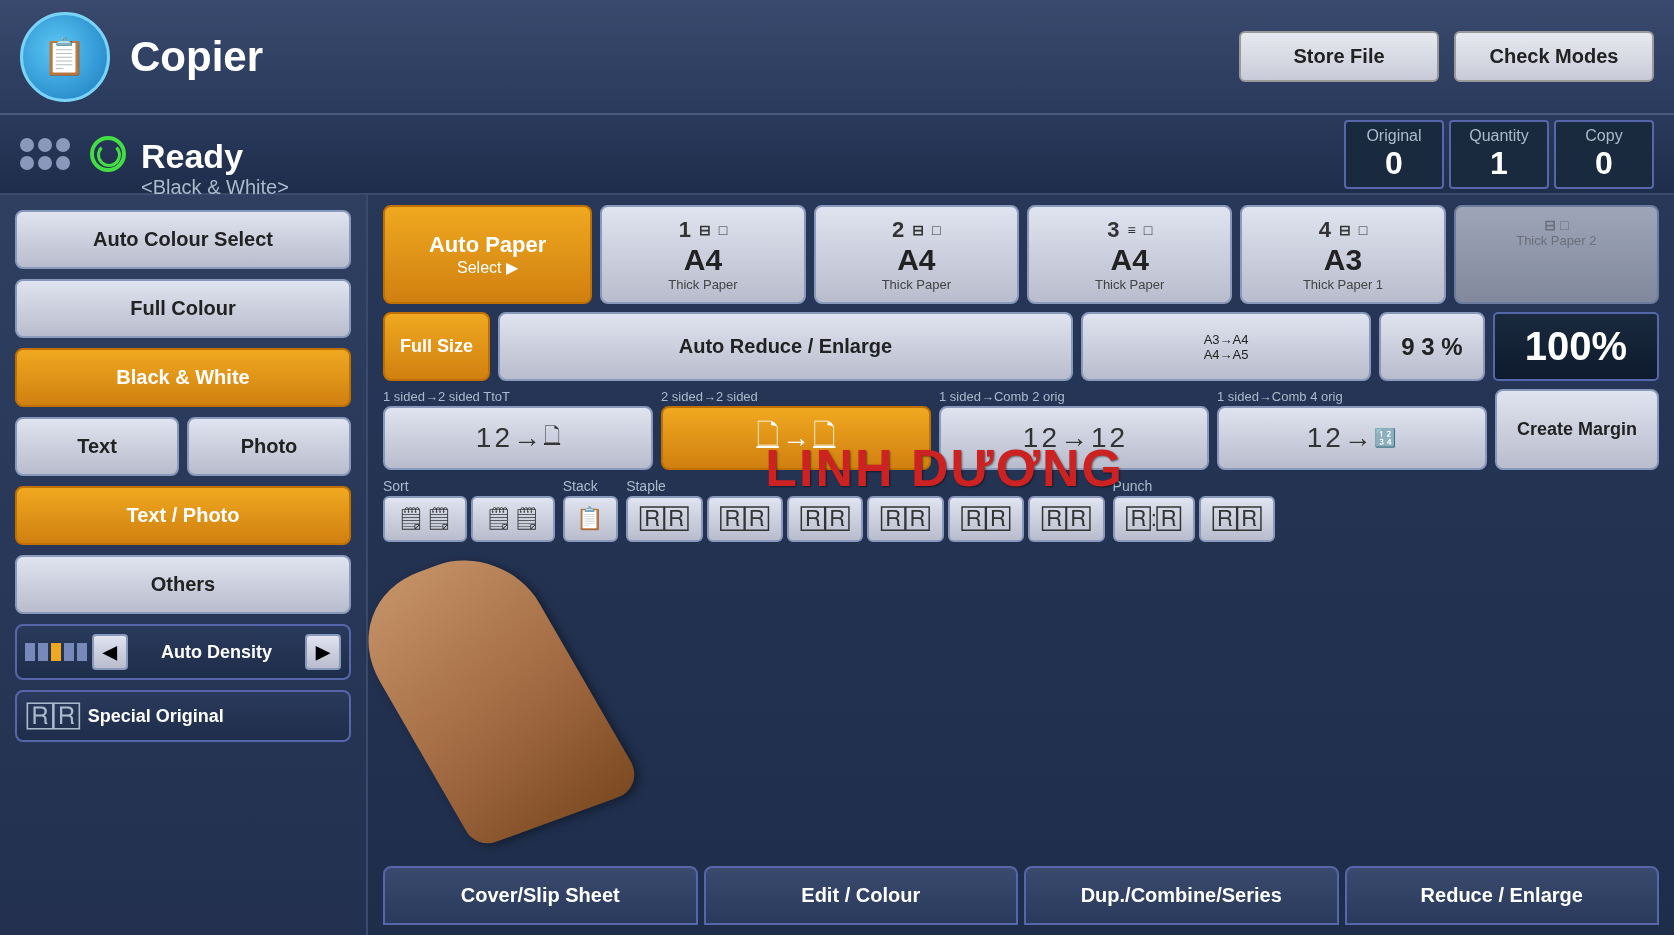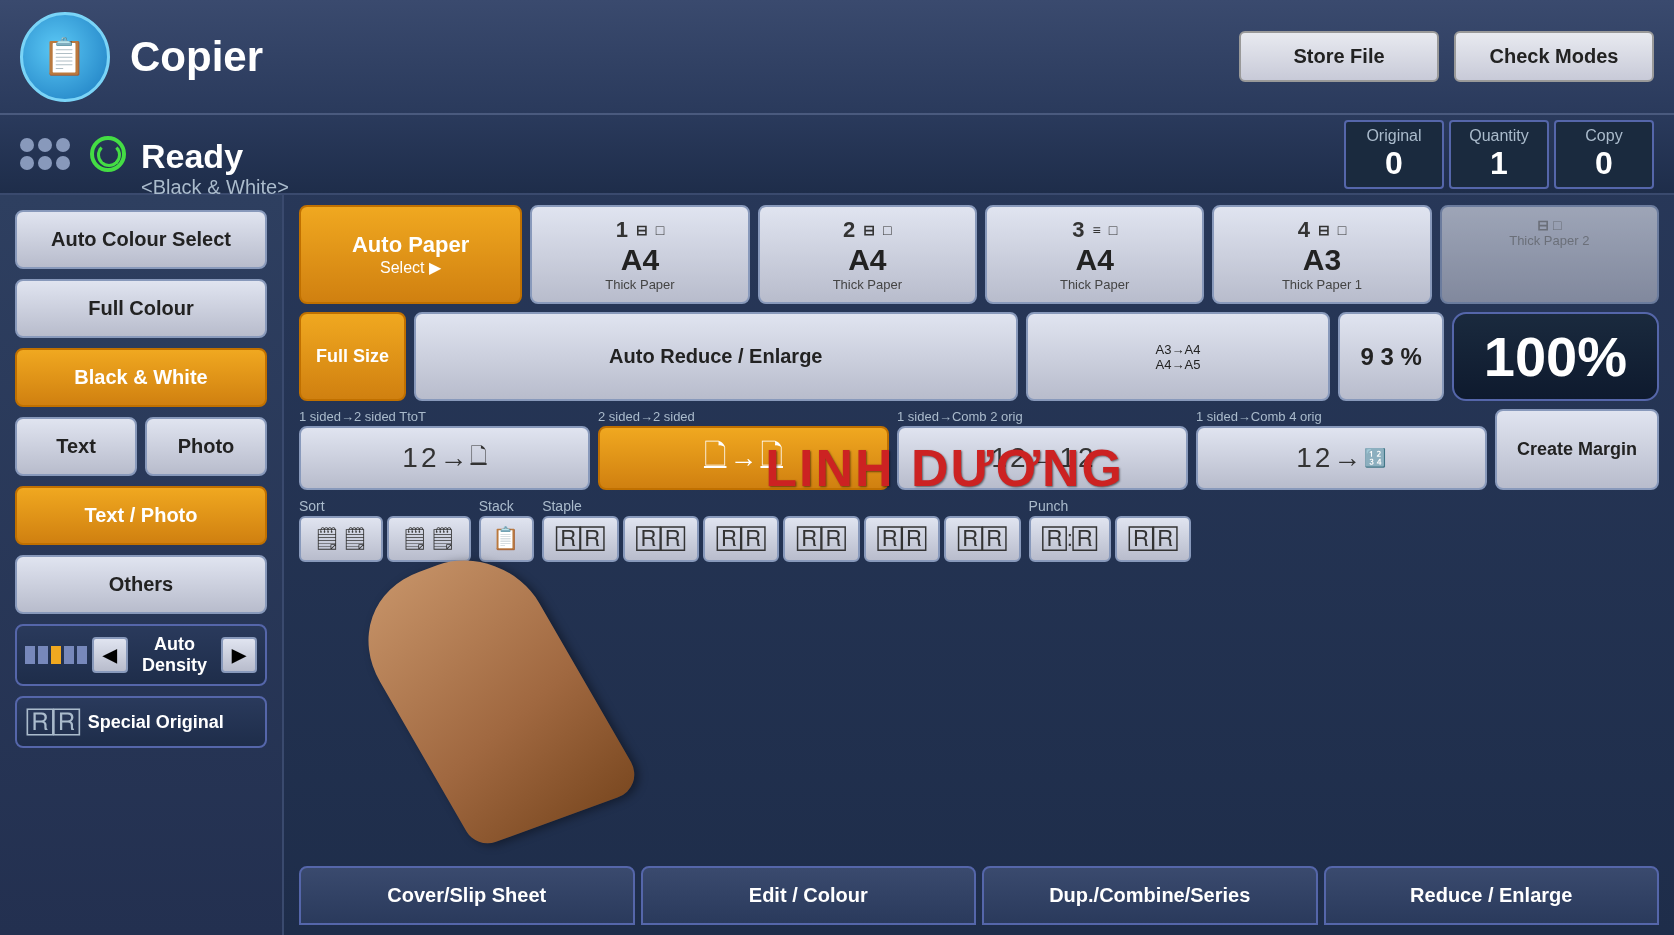--- a/index.html
+++ b/index.html
@@ -133,21 +133,21 @@
       font-weight: bold;
       color: white;
     }
     
     .main {
       display: flex;
       height: calc(935px - 115px - 80px);
     }
     
     .sidebar {
-      width: 284px;
+      width: 368px;
       background: linear-gradient(180deg, #2e3f60 0%, #233050 100%);
       padding: 15px;
       display: flex;
       flex-direction: column;
       gap: 10px;
       border-right: 2px solid #3a4a6e;
     }
     .sidebar-btn {
       background: linear-gradient(180deg, #e0e4f0 0%, #b8bccc 100%);
       border: 2px solid #8899bb;
@@ -376,23 +376,23 @@
       border-radius: 8px;
       padding: 10px 20px;
       font-size: 24px;
       font-weight: bold;
       color: #222;
       cursor: pointer;
     }
     .full-percent {
       background: linear-gradient(180deg, #1a2a3e 0%, #0e1a2e 100%);
       border: 2px solid #5566aa;
-      border-radius: 14px;
+      border-radius: 5px;
       padding: 10px 30px;
-      font-size: 56px;
+      font-size: 40px;
       font-weight: bold;
       color: white;
       cursor: pointer;
     }
     
     .duplex-section {
       display: flex;
       gap: 8px;
     }
     .duplex-label {

